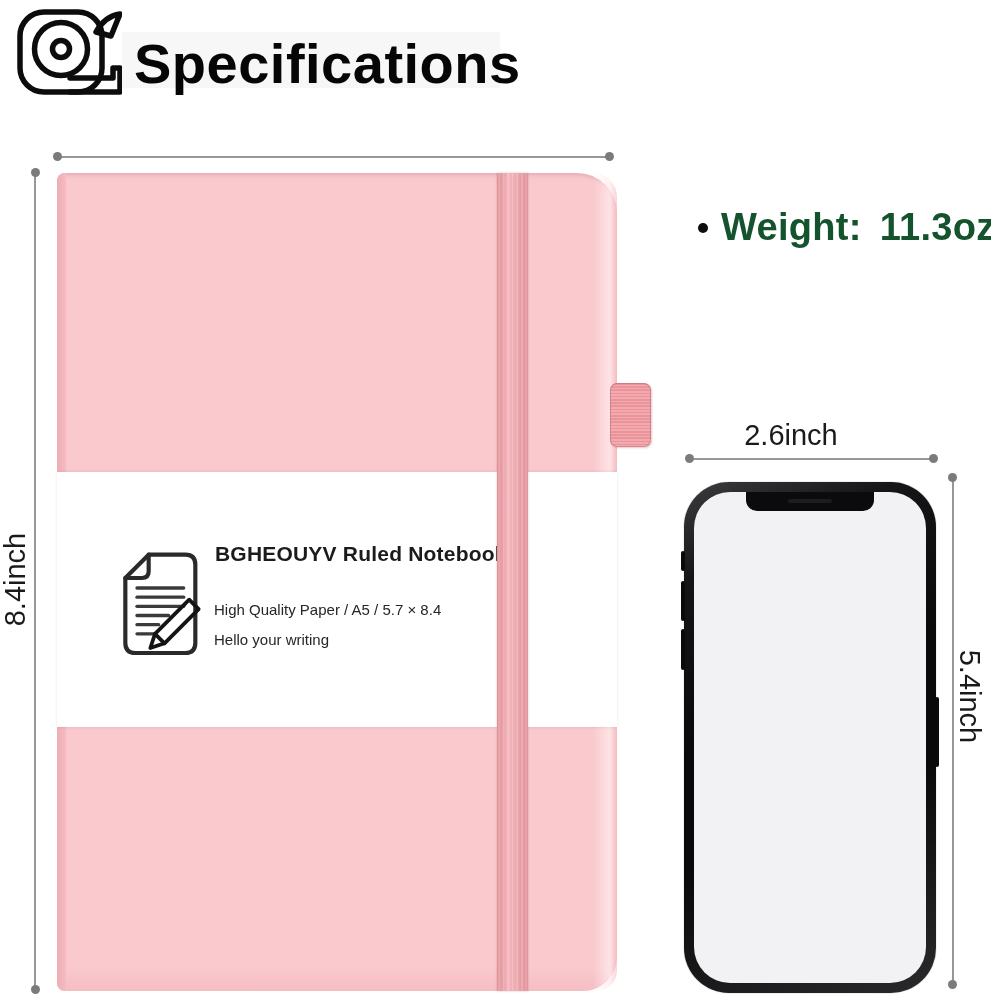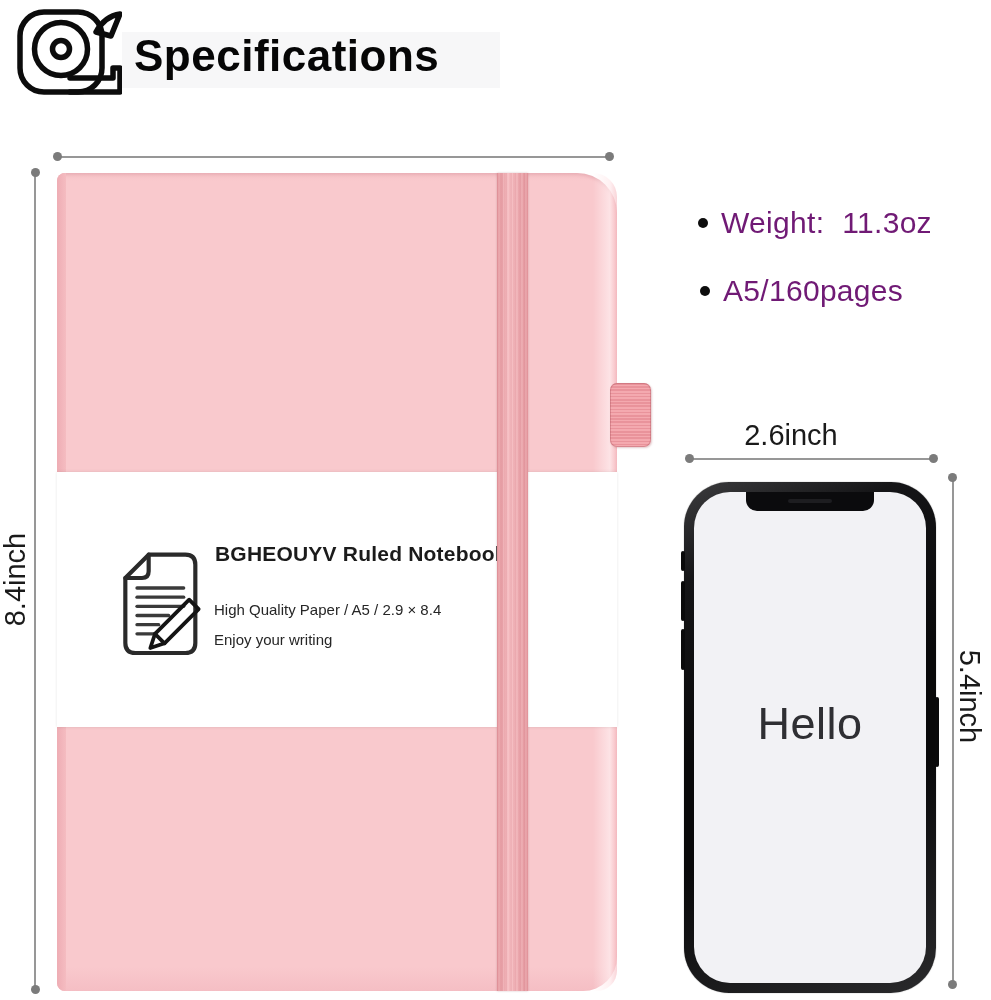--- a/index.html
+++ b/index.html
@@ -2,21 +2,21 @@
 <html><head>
 <meta charset="utf-8">
 <style>
   html,body{margin:0;padding:0;background:#fff;}
   .canvas{position:relative;width:991px;height:1000px;background:#ffffff;overflow:hidden;
           font-family:"Liberation Sans","DejaVu Sans",sans-serif;color:#111;}
   .abs{position:absolute;}
 
   
   .spec-header-bg{left:122px;top:32px;width:378px;height:56px;background:#f7f7f8;}
-  .spec-title{left:134px;top:31px;font-size:44px;font-weight:700;letter-spacing:.5px;color:#060606;}
+  .spec-title{left:134px;top:31px;font-size:56px;font-weight:700;letter-spacing:.5px;color:#060606;}
   .tape-icon{left:10px;top:4px;}
 
   
   .dim-h{height:2px;background:#979797;}
   .dim-v{width:2px;background:#979797;}
   .dot{width:9px;height:9px;border-radius:50%;background:#7b7b7b;}
   .dim-label{font-size:29px;color:#1a1a1a;text-align:center;}
   .lbl-nb-w{left:230px;top:117px;width:150px;}
   .lbl-nb-h{left:-45px;top:563px;width:120px;transform:rotate(-90deg);}
   .lbl-ph-w{left:716px;top:419px;width:150px;}
@@ -41,21 +41,21 @@
   .belly-band{left:0;top:299px;width:560px;height:255px;background:#ffffff;
          box-shadow:0 -1px 3px rgba(0,0,0,.05), 0 1px 3px rgba(0,0,0,.06);}
   .doc-icon{left:60px;top:66px;}
   .nb-title{left:158px;top:70px;font-size:21px;font-weight:700;color:#1b1b1b;letter-spacing:.2px;}
   .nb-line1{left:157px;top:129px;font-size:15px;color:#262626;}
   .nb-line2{left:157px;top:159px;font-size:15px;color:#262626;}
 
   
   .spec-item{display:flex;align-items:center;}
   .spec-item .bullet{width:10px;height:10px;border-radius:50%;background:#0d0d0d;margin-right:13px;flex:0 0 auto;}
-  .spec-item .txt{font-size:30px;font-weight:400;color:#701a75;letter-spacing:.3px;white-space:pre;}
+  .spec-item .txt{font-size:38px;font-weight:700;color:#14532d;letter-spacing:.3px;white-space:pre;}
   .spec-item .val{margin-left:18px;}
   .item-weight{left:698px;top:206px;}
   .item-pages{left:700px;top:274px;}
 
   
   .phone{left:684px;top:482px;width:252px;height:511px;border-radius:45px;
          background:linear-gradient(155deg,#3c3c3e 0%,#151517 16%,#09090a 45%,#09090a 62%,#2a2a2c 100%);
          box-shadow:0 0 1px rgba(0,0,0,.6);}
   .phone-screen{left:10px;top:10px;width:232px;height:491px;border-radius:36px;background:#f2f2f5;overflow:hidden;}
   .phone-notch{left:50%;top:0;transform:translateX(-50%);width:128px;height:19px;background:#0b0b0d;
@@ -113,37 +113,32 @@
               <path d="M24,90 H50"></path>
               <path d="M24,101 H46"></path>
           </g>
           <g stroke-width="4.5" stroke="#141414">
             <path d="M40,118 L57,112.4 L98,71.4 L86.6,60 L45.6,101 Z"></path>
             <path d="M57,112.4 L45.6,101"></path>
           </g>
         </svg>
       </div>
       <div class="abs nb-title">BGHEOUYV Ruled Notebook</div>
-      <div class="abs nb-line1">High Quality Paper / A5 / 2.9 × 8.4</div>
-      <div class="abs nb-line2">Enjoy your writing</div>
+      <div class="abs nb-line1">High Quality Paper / A5 / 5.7 × 8.4</div>
+      <div class="abs nb-line2">Hello your writing</div>
     </div>
 
     <div class="abs elastic-band"></div>
     <div class="abs pen-loop"></div>
   </div>
 
   <div class="abs spec-item item-weight">
     <span class="bullet"></span>
     <span class="txt">Weight:</span>
     <span class="txt val">11.3oz</span>
-  </div>
-  <div class="abs spec-item item-pages">
-    <span class="bullet"></span>
-    <span class="txt">A5/160pages</span>
-    <span class="txt val"></span>
   </div>
 
   <div class="abs dim-label lbl-ph-w">2.6inch</div>
   <div class="abs dim-h" style="left:688px;top:458px;width:246px;"></div>
   <div class="abs dot" style="left:685px;top:454px;"></div>
   <div class="abs dot" style="left:929px;top:454px;"></div>
 
   <div class="abs dim-label lbl-ph-h">5.4inch</div>
   <div class="abs dim-v" style="left:952px;top:477px;height:508px;"></div>
   <div class="abs dot" style="left:948px;top:473px;"></div>
@@ -151,17 +146,16 @@
 
   <div class="abs phone">
     <div class="abs side-btn btn-mute"></div>
     <div class="abs side-btn btn-volup"></div>
     <div class="abs side-btn btn-voldn"></div>
     <div class="abs side-btn btn-power"></div>
     <div class="abs phone-screen">
       <div class="abs phone-notch">
         <div class="abs notch-speaker"></div>
       </div>
-      <div class="abs phone-hello">Hello</div>
     </div>
   </div>
 
 </div>
 
 </body></html>

